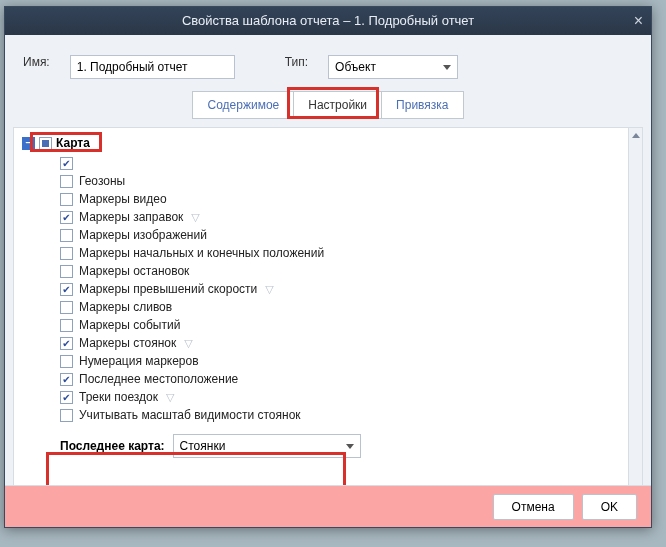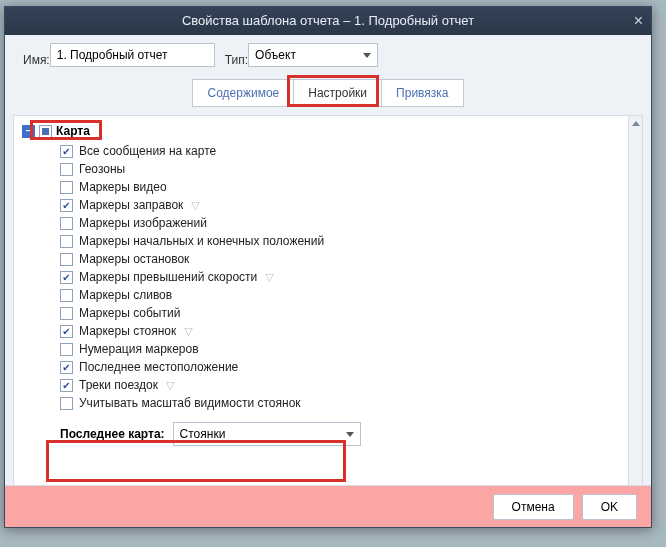--- a/index.html
+++ b/index.html
@@ -1,20 +1,20 @@
 <!DOCTYPE html>
 <html><head>
 <meta charset="utf-8">
 <style>
   * { box-sizing: border-box; margin: 0; padding: 0; }
   body { font-family: Arial, sans-serif; font-size: 12px; background: #a8b8c0; width: 666px; height: 547px; overflow: hidden; position: relative; }
   .dialog { position: absolute; top: 6px; left: 4px; width: 648px; height: 522px; background: #eef1f5; border: 1px solid #3a4a5e; box-shadow: 0 2px 12px rgba(0,0,0,0.4); }
   .titlebar { background: linear-gradient(#334358, #2a3748); color: #e9eef5; height: 28px; line-height: 28px; text-align: center; font-size: 13px; position: relative; }
   .titlebar .close { position: absolute; right: 8px; top: 0; font-size: 16px; color: #cfd6e0; cursor: pointer; }
-  .headerrow { display: flex; align-items: flex-end; gap: 0; padding: 8px 10px 6px 18px; }
+  .headerrow { display: flex; align-items: flex-start; gap: 20px; padding: 20px 10px 6px 18px; }
   .label { color: #333; }
   .textinput { height: 24px; border: 1px solid #b9c3d0; background: #fff; padding: 0 6px; font-size: 12px; }
   .name-input { width: 165px; }
   .select { height: 24px; border: 1px solid #b9c3d0; background: #fff; display: flex; align-items: center; justify-content: space-between; padding: 0 6px; cursor: pointer; }
   .type-select { width: 130px; }
   .tri { border-left: 4px solid transparent; border-right: 4px solid transparent; border-top: 5px solid #555; }
   .tabs { display: flex; justify-content: center; gap: 0; margin: 6px 0 8px 0; position: relative; }
   .tab { border: 1px solid #c0c8d2; background: #fff; color: #4b6fb5; padding: 6px 14px; cursor: pointer; }
   .tab + .tab { margin-left: -1px; }
   .tab.active { color: #333; }
@@ -74,21 +74,20 @@
   <div class="content">
     <div class="scrollarea">
       <div class="group-header">
         <span class="collapse-btn">–</span>
         <span class="checkbox indeterminate"></span>
         <span class="group-title">Карта</span>
       </div>
       <div class="items" id="items-container">
           <div class="item">
             <span class="checkbox checked"></span>
-            <span class="lbl">Все сообщения на карте</span>
           </div>
           <div class="item">
             <span class="checkbox"></span>
             <span class="lbl">Геозоны</span>
           </div>
           <div class="item">
             <span class="checkbox"></span>
             <span class="lbl">Маркеры видео</span>
           </div>
           <div class="item">

